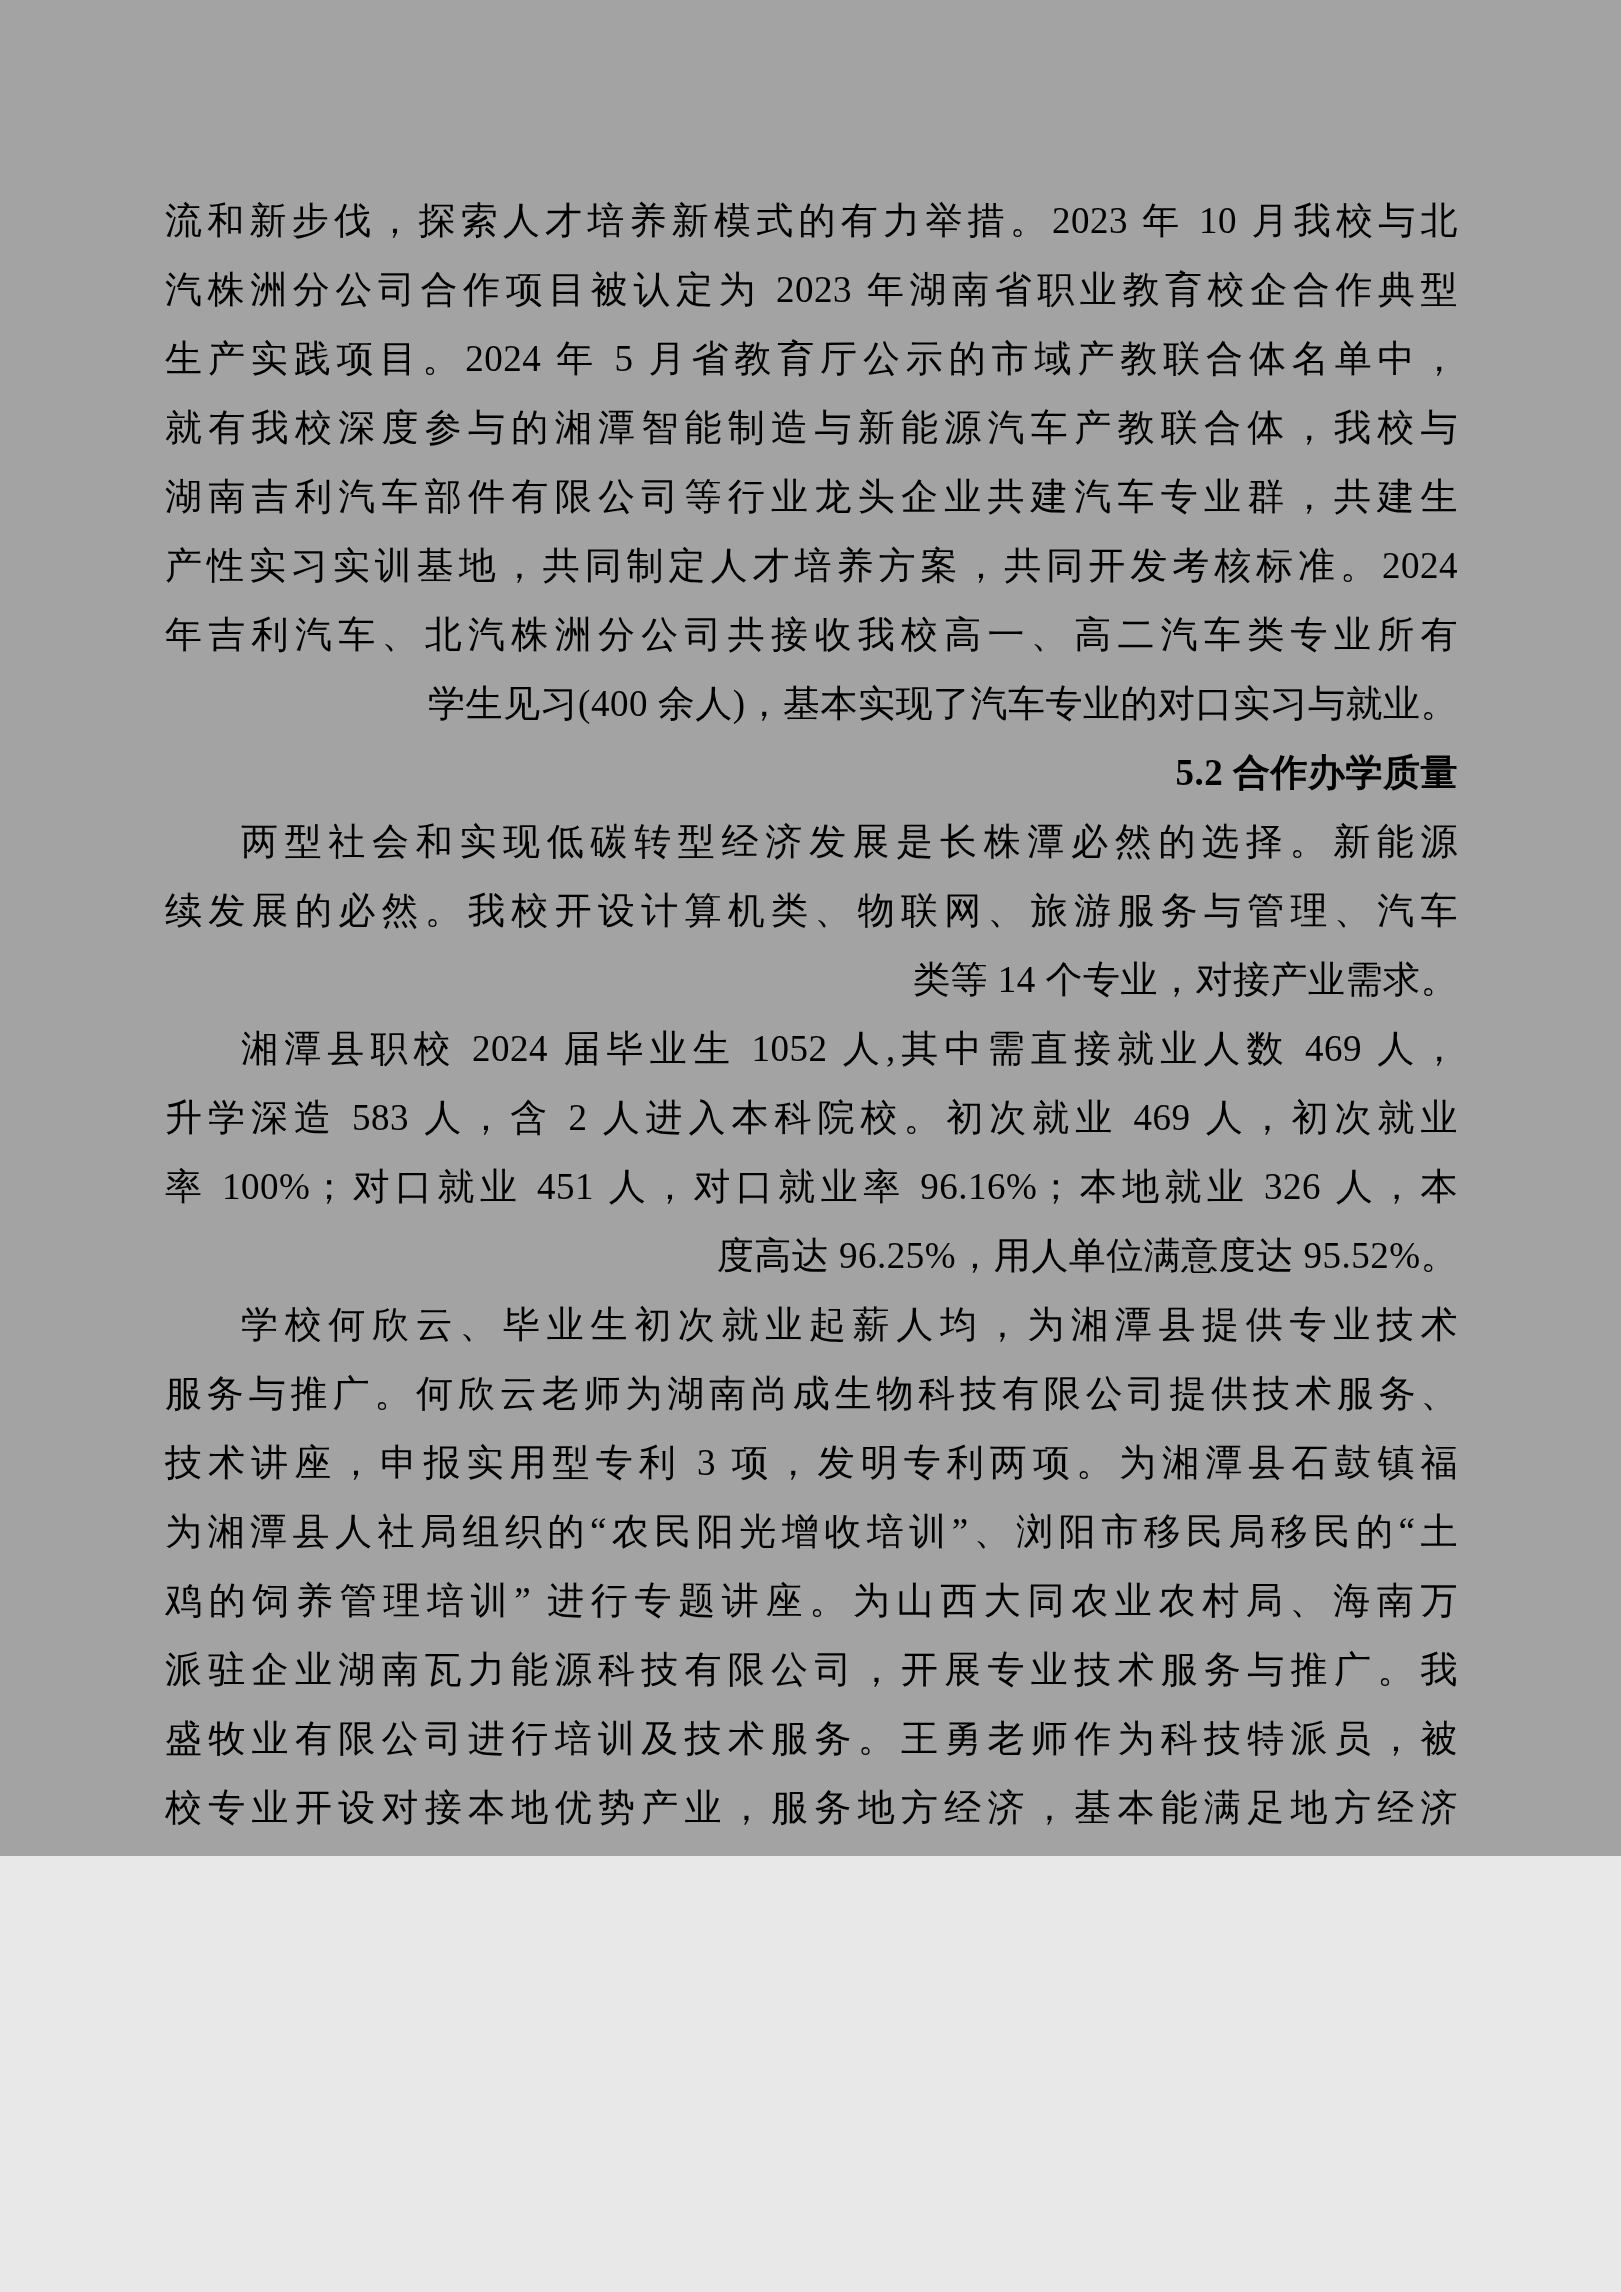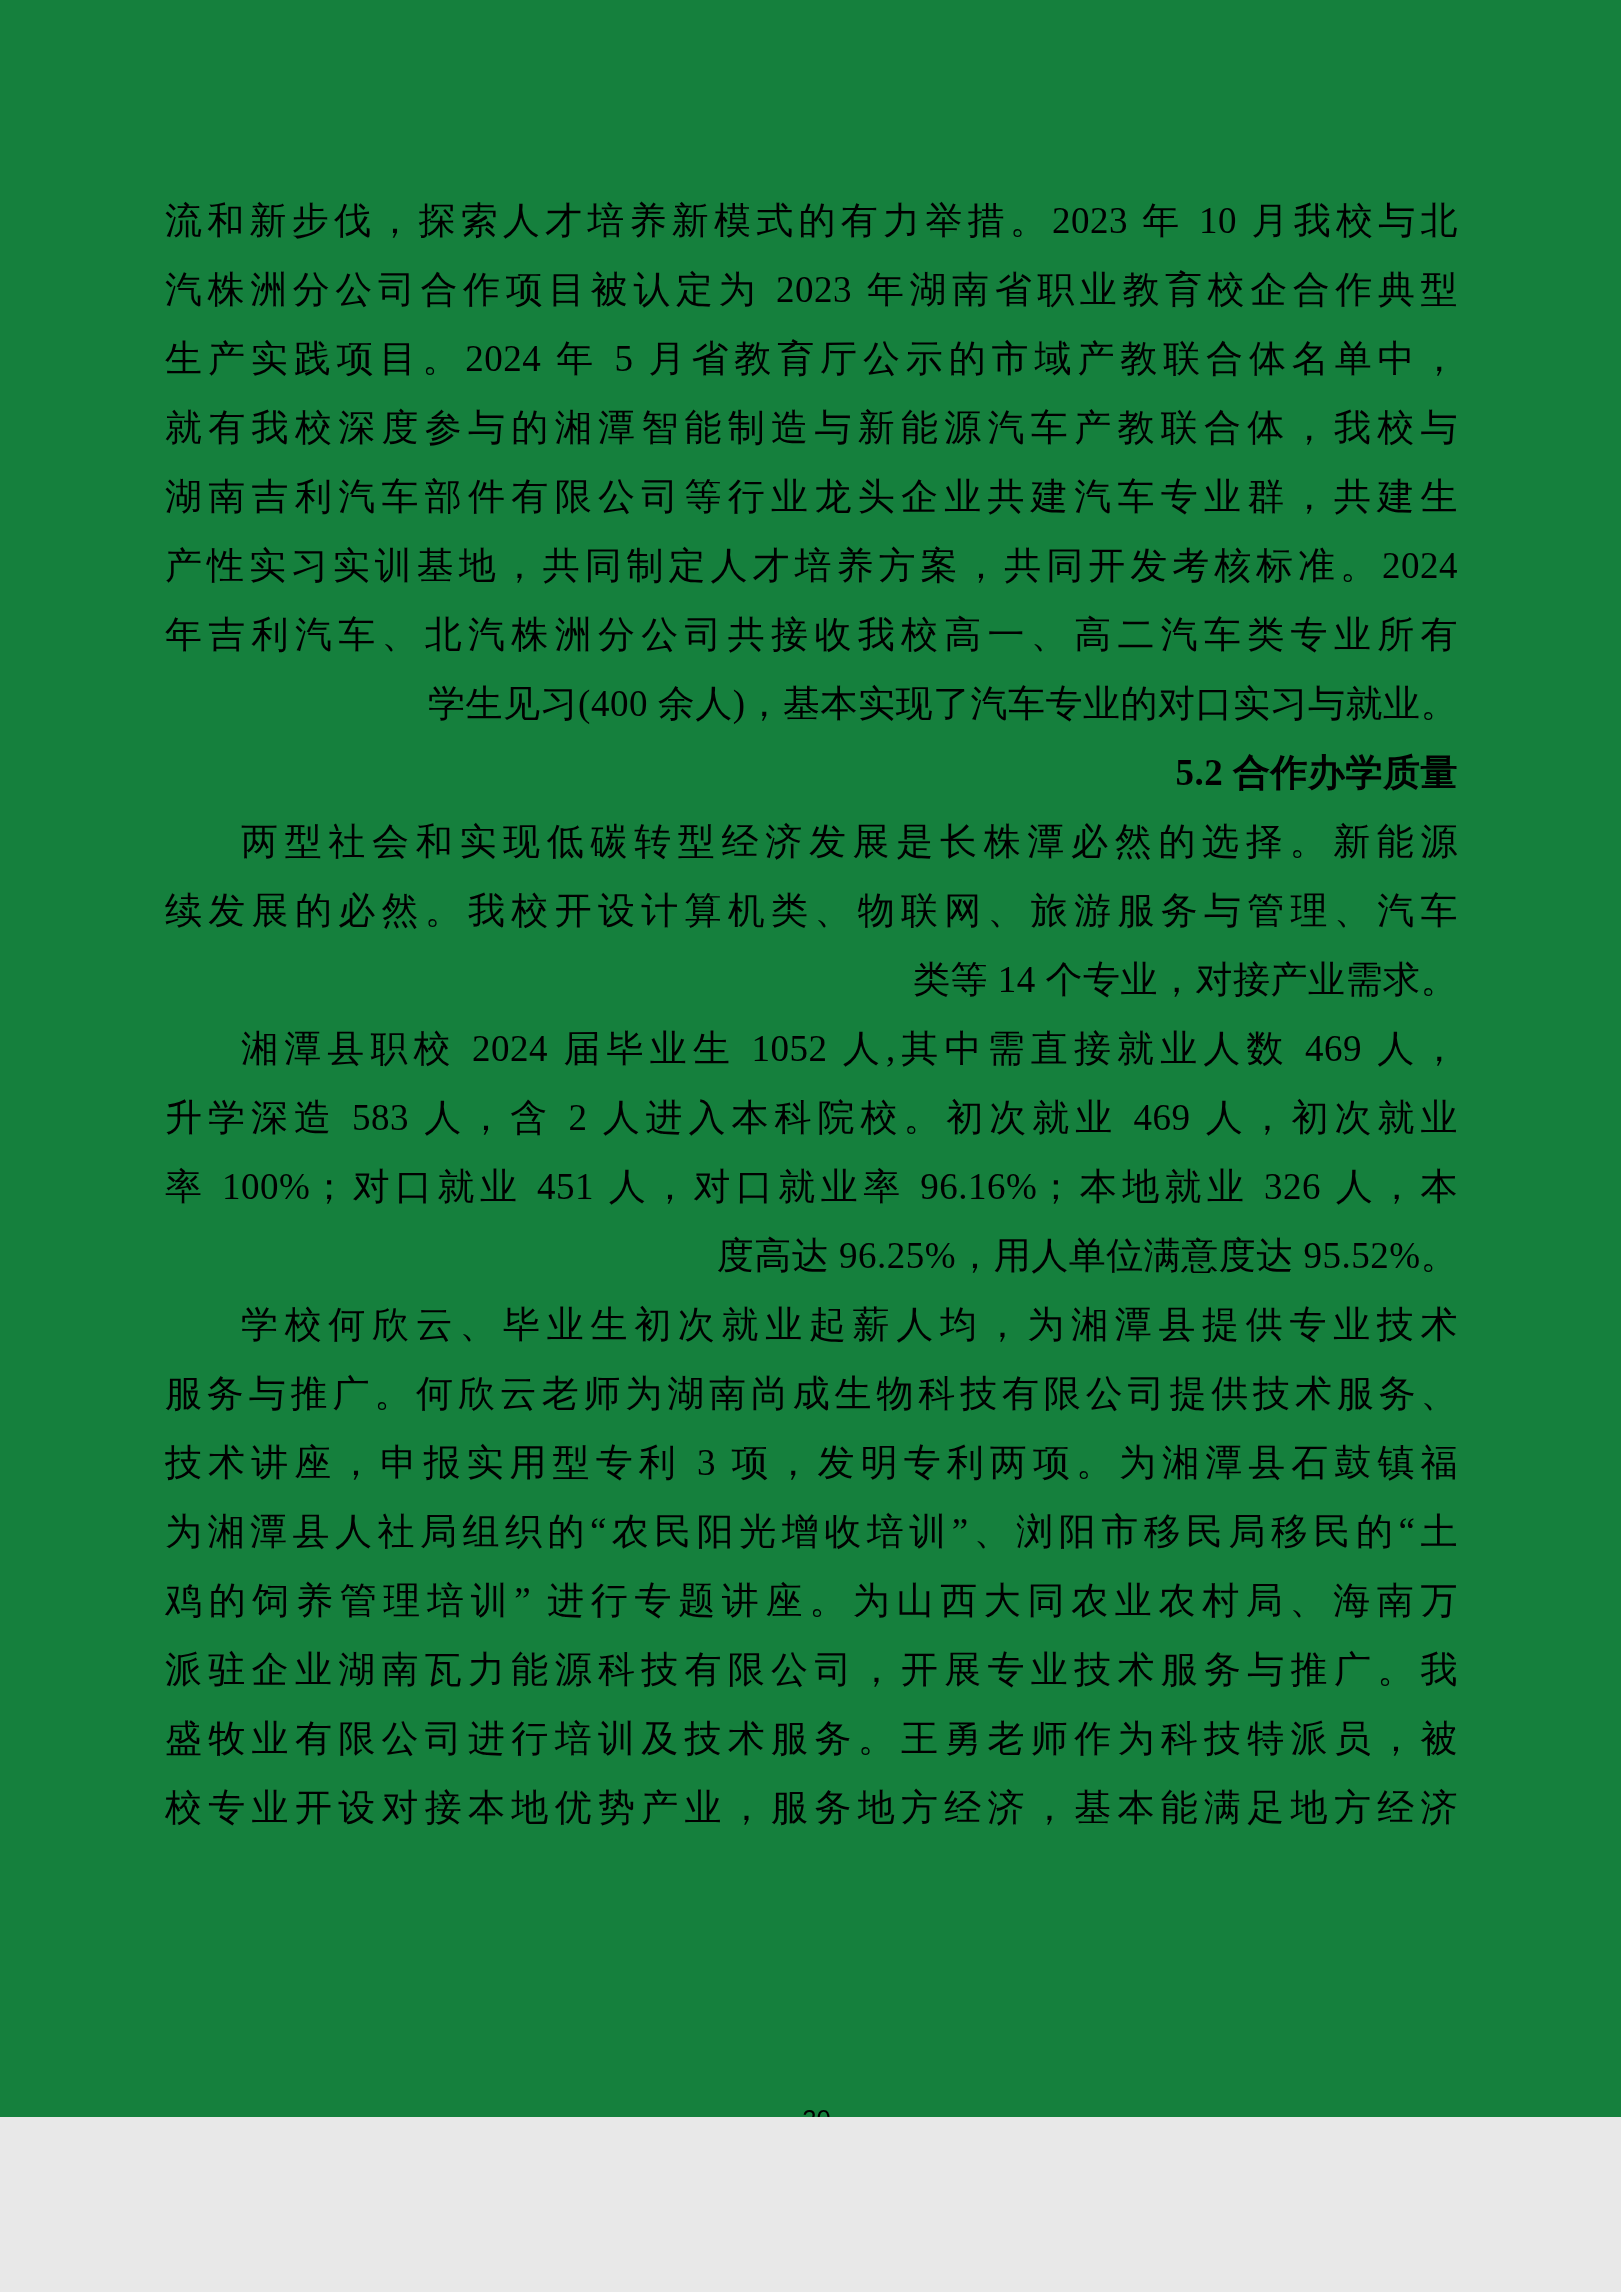--- a/index.html
+++ b/index.html
@@ -3,23 +3,23 @@
 <meta charset="utf-8">
 <style>
   html, body {
     margin: 0;
     padding: 0;
     background: #e8e8e8;
   }
   .page {
     position: relative;
     width: 1621px;
-    height: 2117px;
+    height: 1856px;
     margin: 0 auto;
-    background: #15803d;
+    background: #a3a3a3;
     color: #000000;
     font-family: "Liberation Serif", "DejaVu Serif", serif;
     overflow: hidden;
   }
   .doc-body {
     position: absolute;
     left: 165px;
     top: 186px;
     width: 1293px;
   }

